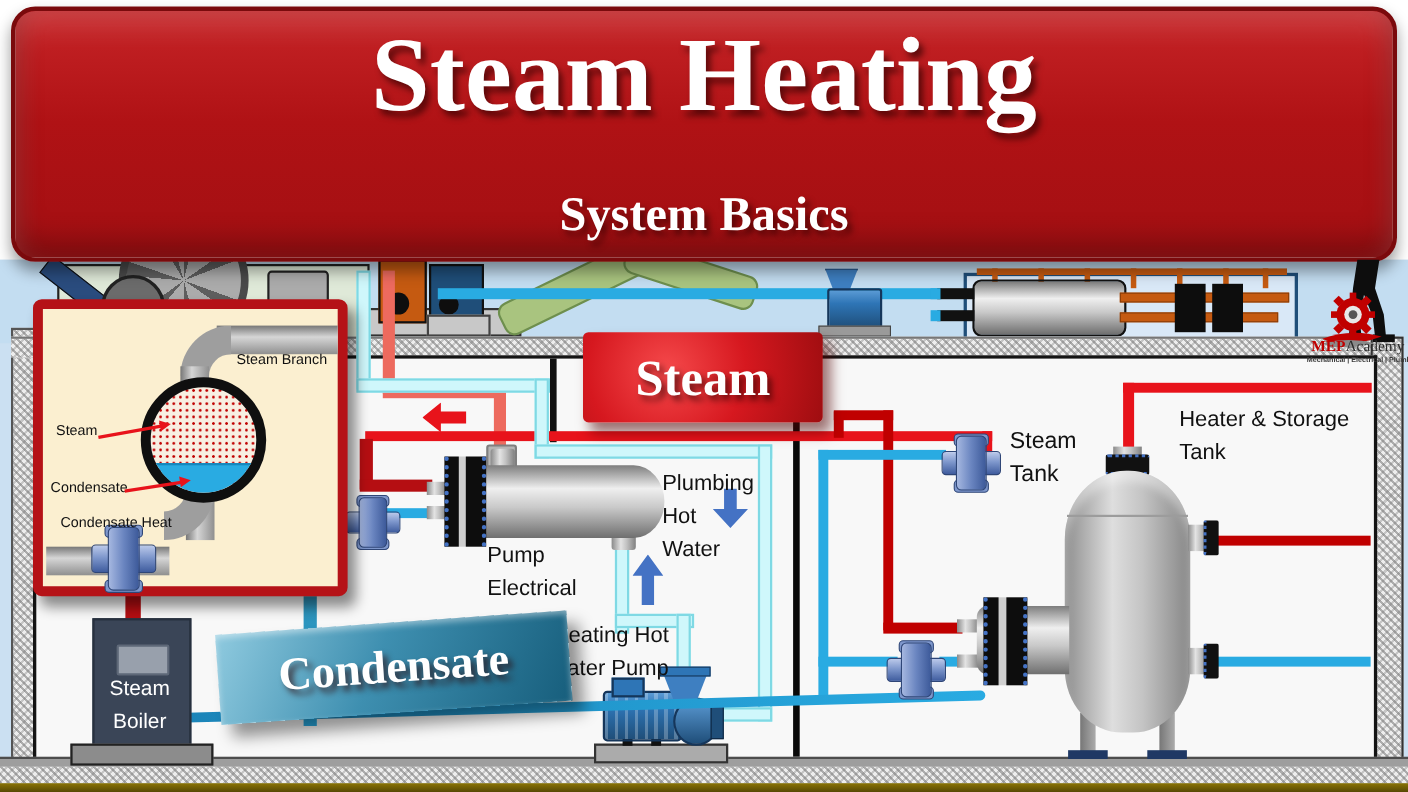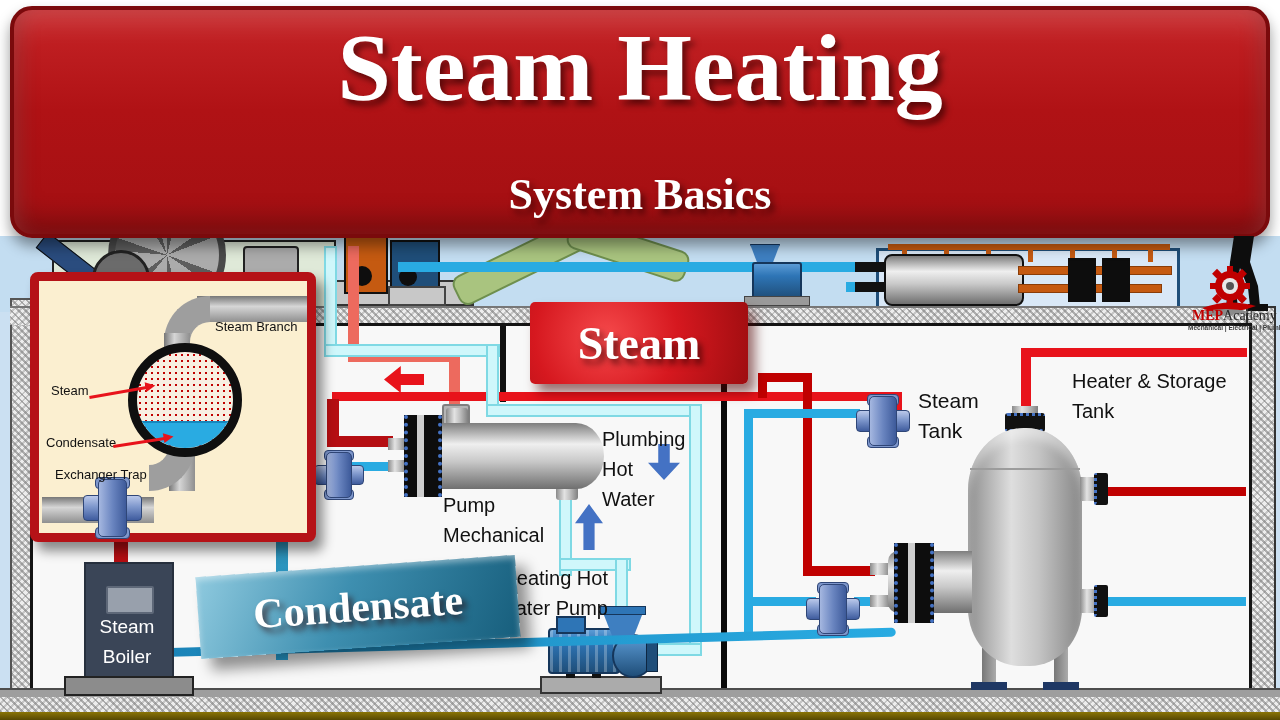--- a/index.html
+++ b/index.html
@@ -195,21 +195,21 @@
 <div class="abs" style="left:1094px;top:473px;width:11px;height:32px;background:#111;border-left:3px dotted #4472C4;border-radius:2px;z-index:7;"></div>
 <div class="abs steelV" style="left:1080px;top:589px;width:18px;height:24px;z-index:6;"></div>
 <div class="abs" style="left:1094px;top:585px;width:11px;height:32px;background:#111;border-left:3px dotted #4472C4;border-radius:2px;z-index:7;"></div>
 <div class="abs steelH" style="left:888px;top:551px;width:84px;height:62px;border-radius:10px 0 0 10px;z-index:6;"></div>
 <div class="abs flange" style="left:894px;top:543px;width:32px;height:80px;z-index:7;"></div>
 <div class="abs steelV" style="left:870px;top:563px;width:20px;height:12px;z-index:5;"></div>
 <div class="abs steelV" style="left:870px;top:595px;width:20px;height:12px;z-index:5;"></div>
 
 <div class="lbl" style="left:443px;top:490px;z-index:8;">
   <span>Pump</span>
-  <span>Mechanical</span>
+  <span>Electrical</span>
 </div>
 <div class="lbl" style="left:602px;top:424px;z-index:8;">
   <span>Plumbing</span>
   <span>Hot</span>
   <span>Water</span>
 </div>
 <div class="lbl" style="left:448px;top:563px;width:160px;text-align:right;z-index:8;">
   <span>Heating Hot</span>
   <span>Water Pump</span>
 </div>
@@ -234,21 +234,21 @@
   </div>
   <div class="abs" style="left:44px;top:198px;width:57px;height:56px;">
     <div class="trap-h" style="left:0;top:16px;width:57px;height:24px;"></div>
     <div class="trap-cap" style="left:12px;top:-2px;width:33px;height:10px;"></div>
     <div class="trap-cap" style="left:12px;top:48px;width:33px;height:10px;"></div>
     <div class="trap-v" style="left:15px;top:0;width:27px;height:56px;"></div>
   </div>
   <div class="inset-lbl" style="left:176px;top:38px;">Steam Branch</div>
   <div class="inset-lbl" style="left:12px;top:102px;">Steam</div>
   <div class="inset-lbl" style="left:7px;top:154px;">Condensate</div>
-  <div class="inset-lbl" style="left:16px;top:186px;">Exchanger Trap</div>
+  <div class="inset-lbl" style="left:16px;top:186px;">Condensate Heat</div>
   <div class="ins-arrow" style="left:50px;top:110px;width:58px;transform:rotate(-10deg);"></div>
   <div class="ins-arrow" style="left:74px;top:160px;width:52px;transform:rotate(-9deg);"></div>
 </div>
 
 <div class="abs" style="left:530px;top:302px;width:218px;height:82px;border-radius:5px;z-index:10;
             background:radial-gradient(circle at 35% 42%,#F5494B,#D6181F 48%,#9E0D10 100%);
             box-shadow:7px 9px 12px rgba(80,0,0,.55);display:flex;align-items:center;justify-content:center;">
   <div class="banner-title-text" style="font-size:46px;">Steam</div>
 </div>
 <div class="abs" style="left:198px;top:566px;width:320px;height:82px;z-index:10;transform:rotate(-4deg);

